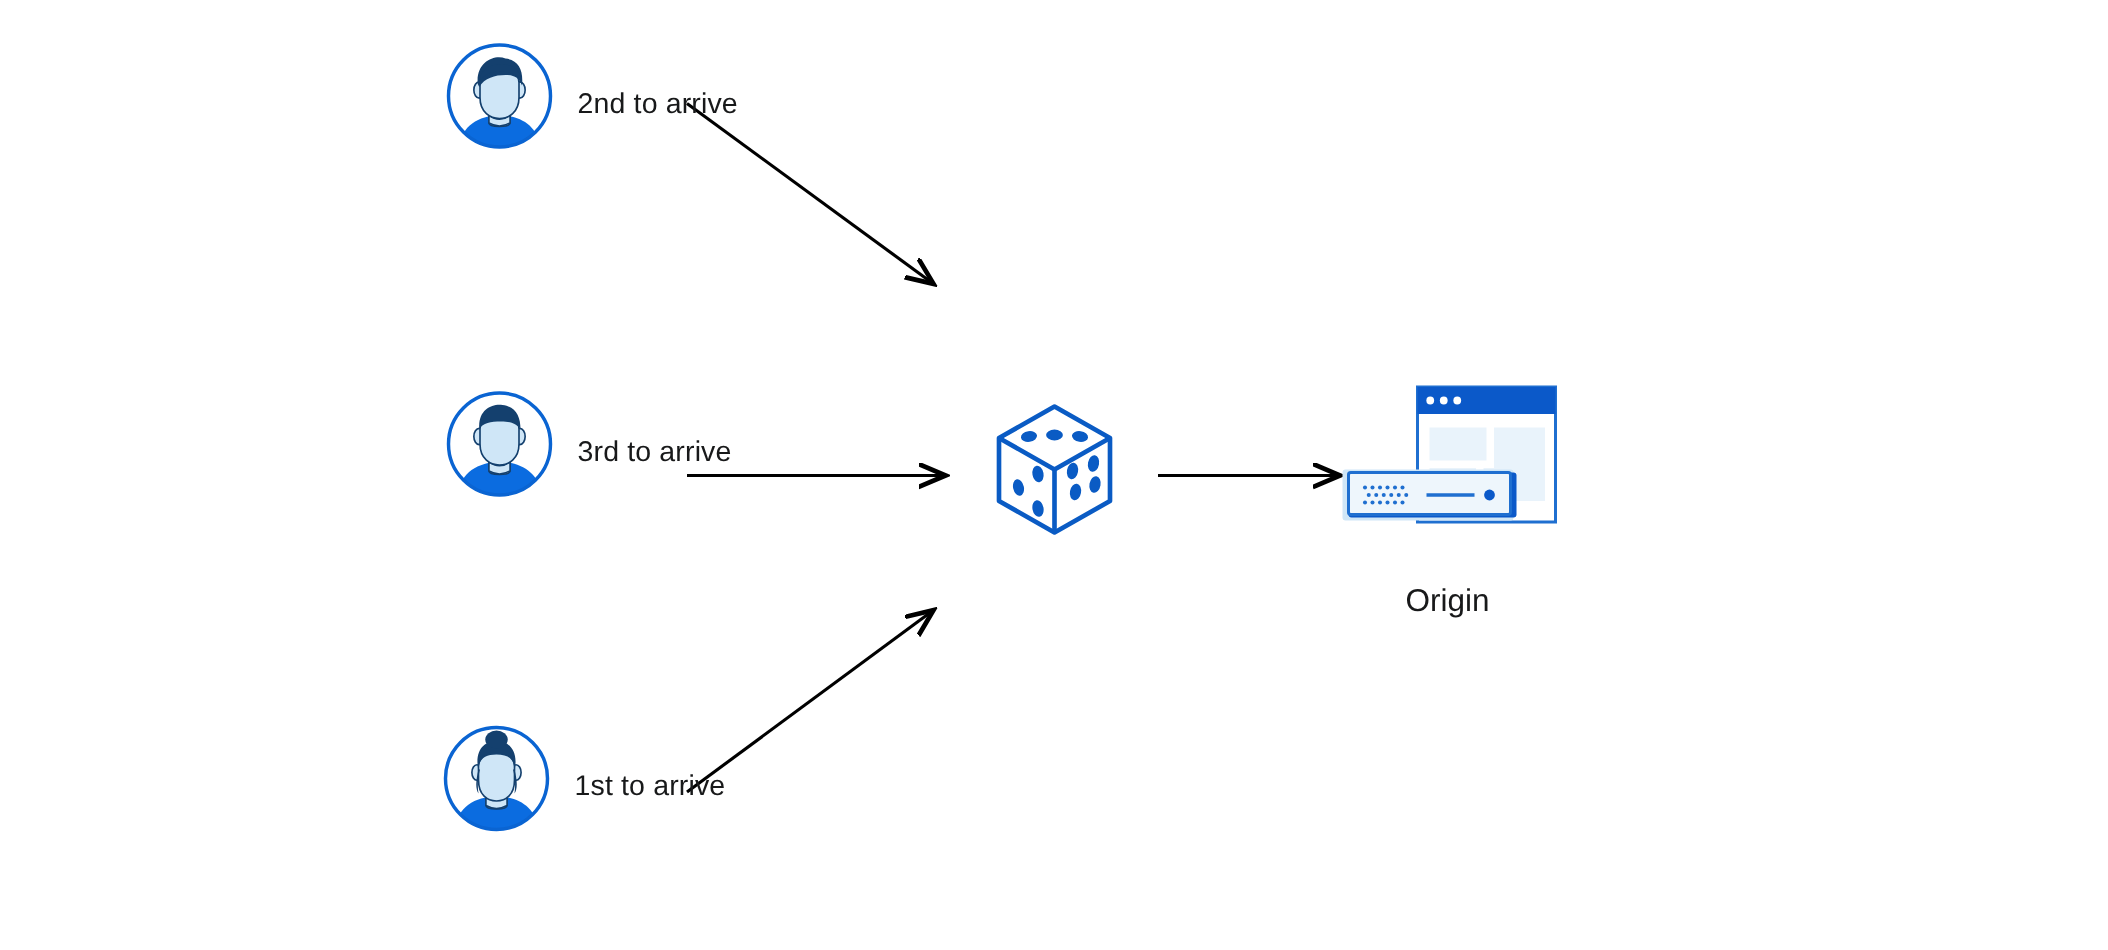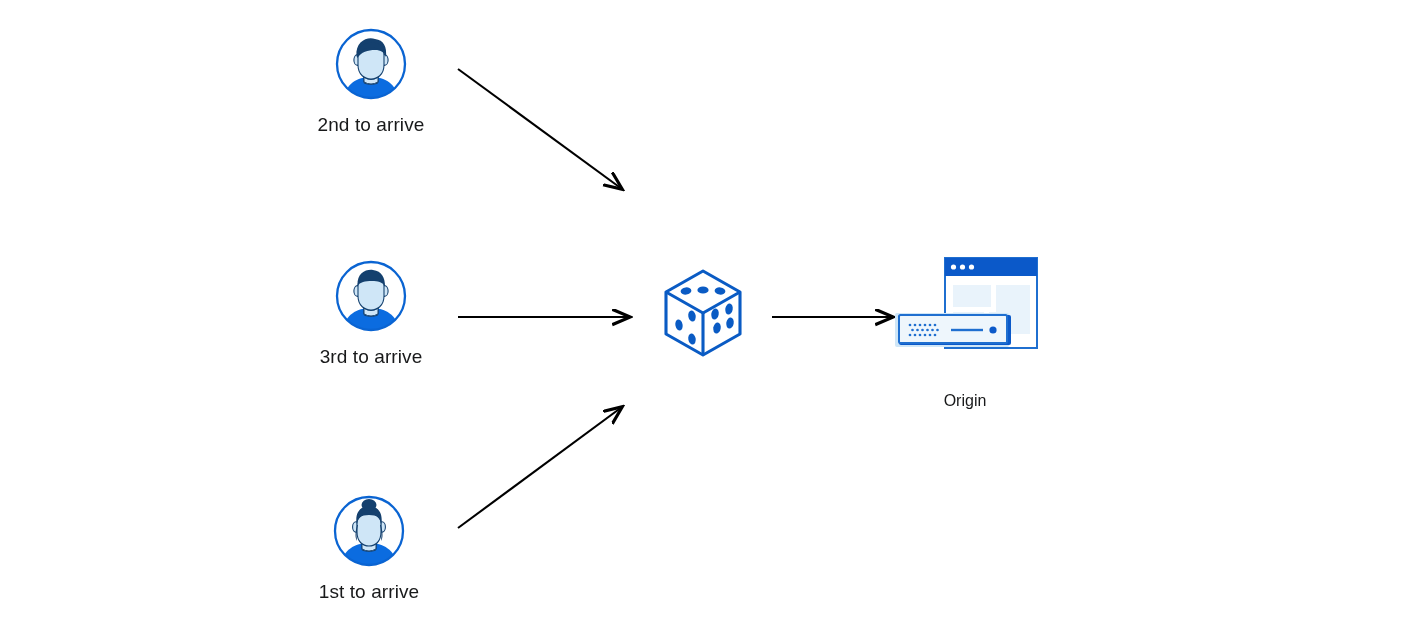--- a/index.html
+++ b/index.html
@@ -13,22 +13,23 @@
   #canvas {
     position: relative;
     width: 1405px;
     height: 633px;
     background: #ffffff;
     overflow: hidden;
   }
   .node {
     position: absolute;
     display: flex;
-    flex-direction: column;
+    flex-direction: row;
     align-items: center;
+    gap: 15px;
   }
   .avatar-node { width: 150px; }
   .avatar-wrap {
     width: 74px;
     height: 74px;
     display: block;
   }
   .node-label {
     margin-top: 12px;
     font-size: 19px;
@@ -56,21 +57,21 @@
     align-items: center;
     width: 180px;
   }
   .origin-art {
     width: 148px;
     height: 108px;
     position: relative;
   }
   .origin-label {
     margin-top: 28px;
-    font-size: 16px;
+    font-size: 21px;
     color: #18191a;
     white-space: nowrap;
     line-height: 24px;
   }
 </style>
 </head>
 <body>
 
 <div id="canvas">
 
@@ -132,21 +133,21 @@
           <ellipse cx="50.5" cy="32" rx="3.6" ry="5.4" fill="#cfe6f7" stroke="#14406e" stroke-width="1.1"></ellipse>
           <path d="M24 27 C24 14 50 14 50 27 L50 37 C50 47 43 51 37 51 C31 51 24 47 24 37 Z" fill="#cfe6f7" stroke="#14406e" stroke-width="1.1"></path>
           <path d="M23.5 26 C23 14 32 10 39 11 C48 12 51 19 51 27 C48 23 44 22 38 22 C31 22 26 23 23.5 27 Z" fill="#14406e"></path>
         </g>
         <circle cx="37" cy="37" r="34" fill="none" stroke="#0a64d2" stroke-width="2.3"></circle>
       </svg>
     </span>
     <div class="node-label">3rd to arrive</div>
   </div>
 
-  <div class="node avatar-node" style="left:294px; top:494px;">
+  <div class="node avatar-node" style="left:294px; top:482px;">
     <span class="avatar-wrap">
       <svg viewBox="0 0 74 74" width="74" height="74" xmlns="http://www.w3.org/2000/svg">
         <defs>
             <clipPath id="clipC">
               <circle cx="37" cy="37" r="34"></circle>
             </clipPath>
           </defs>
         <circle cx="37" cy="37" r="34" fill="#ffffff"></circle>
         <g clip-path="url(#clipC)">
           <path d="M9 74 C9 57 22 49 37 49 C52 49 65 57 65 74 Z" fill="#0b6ce0"></path>

